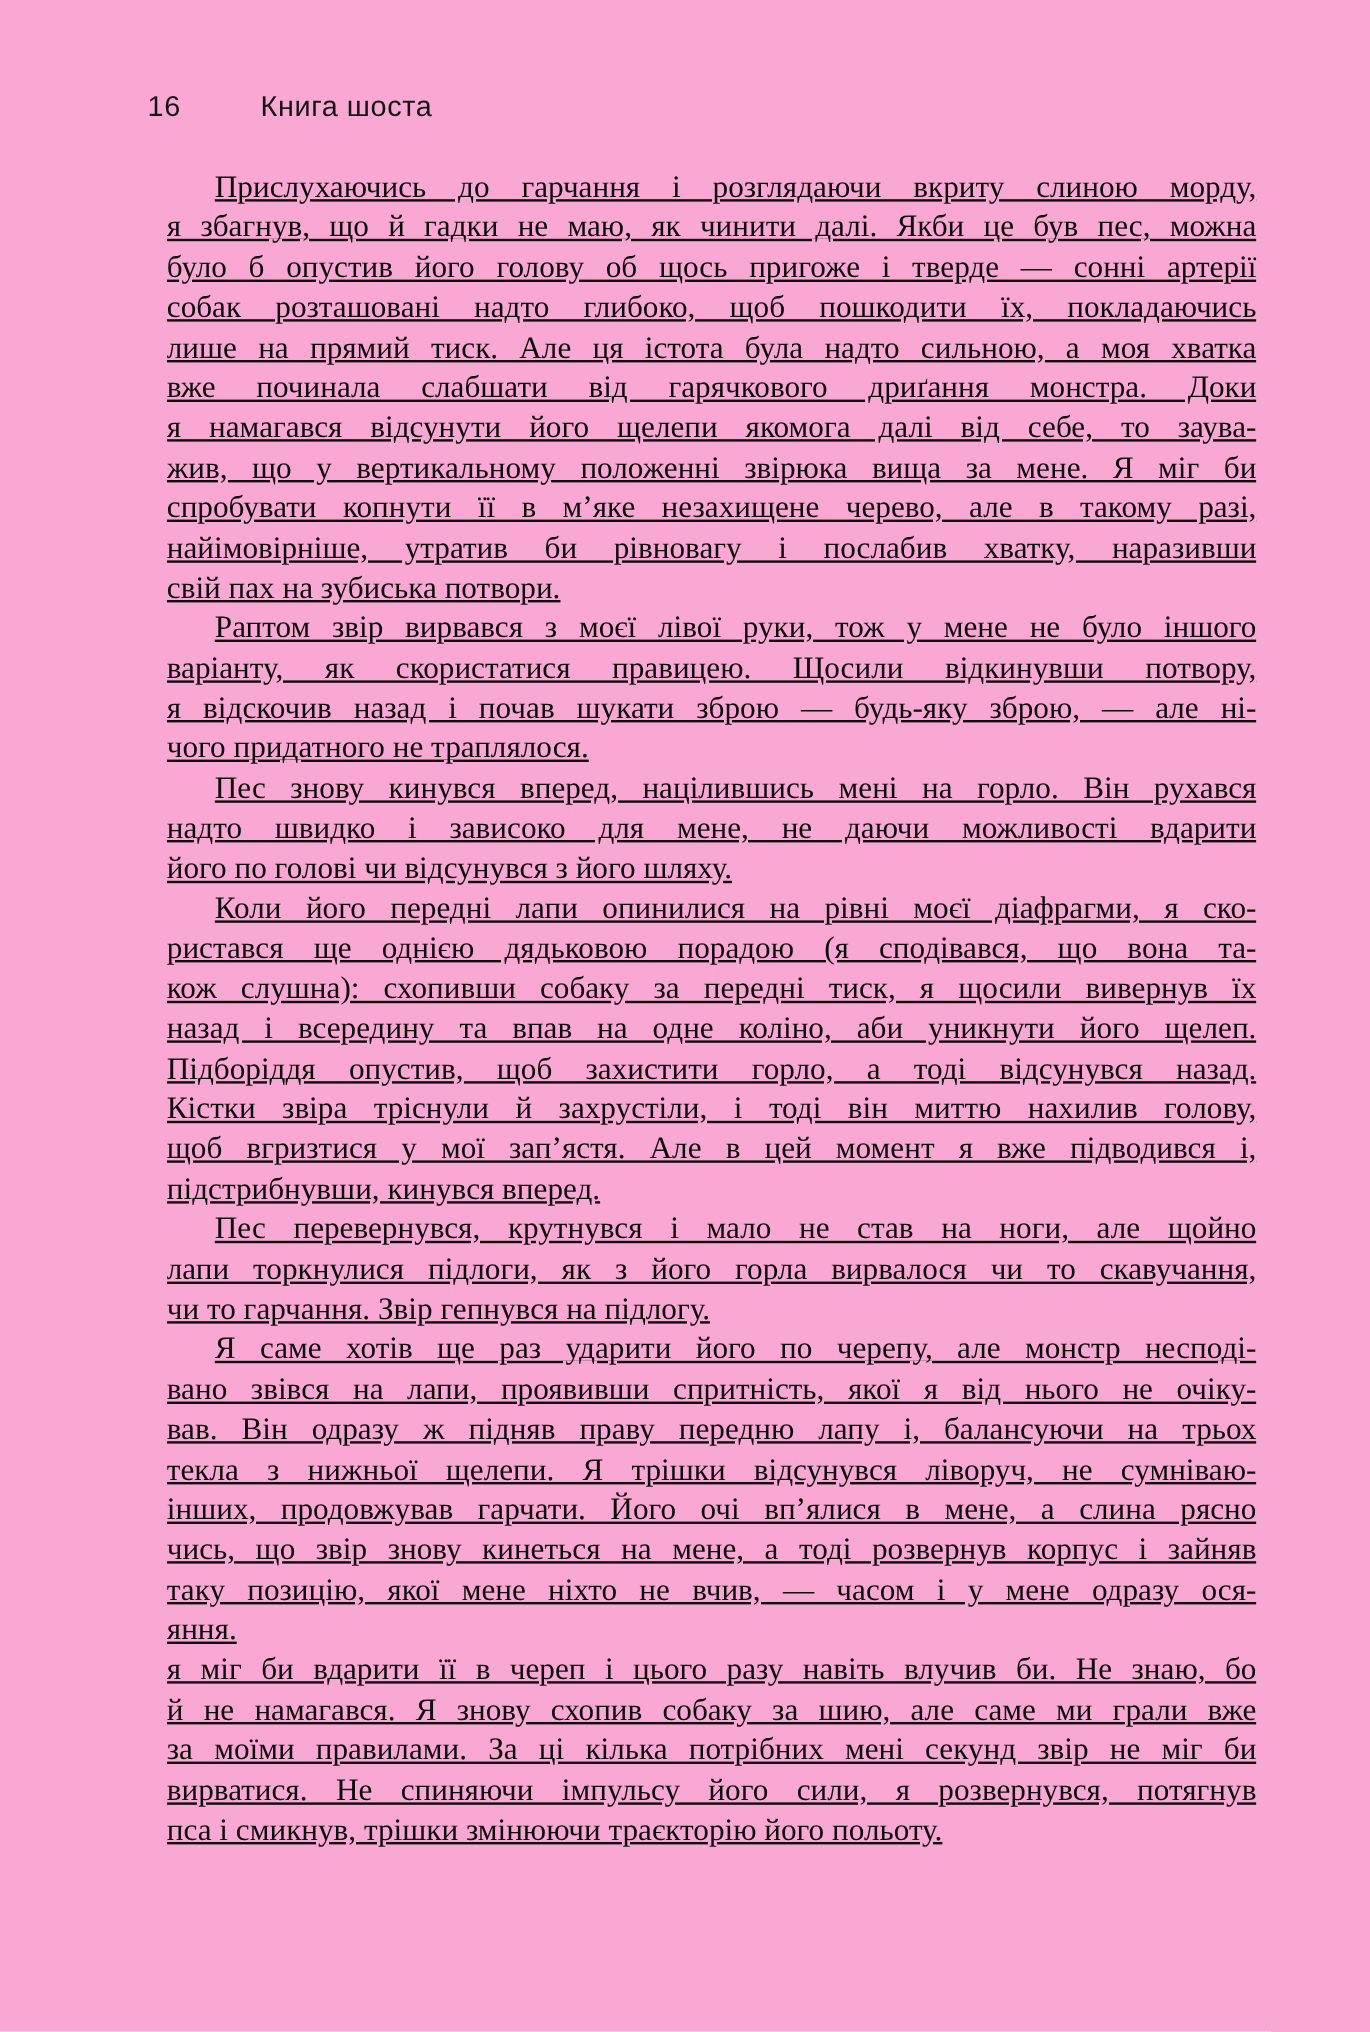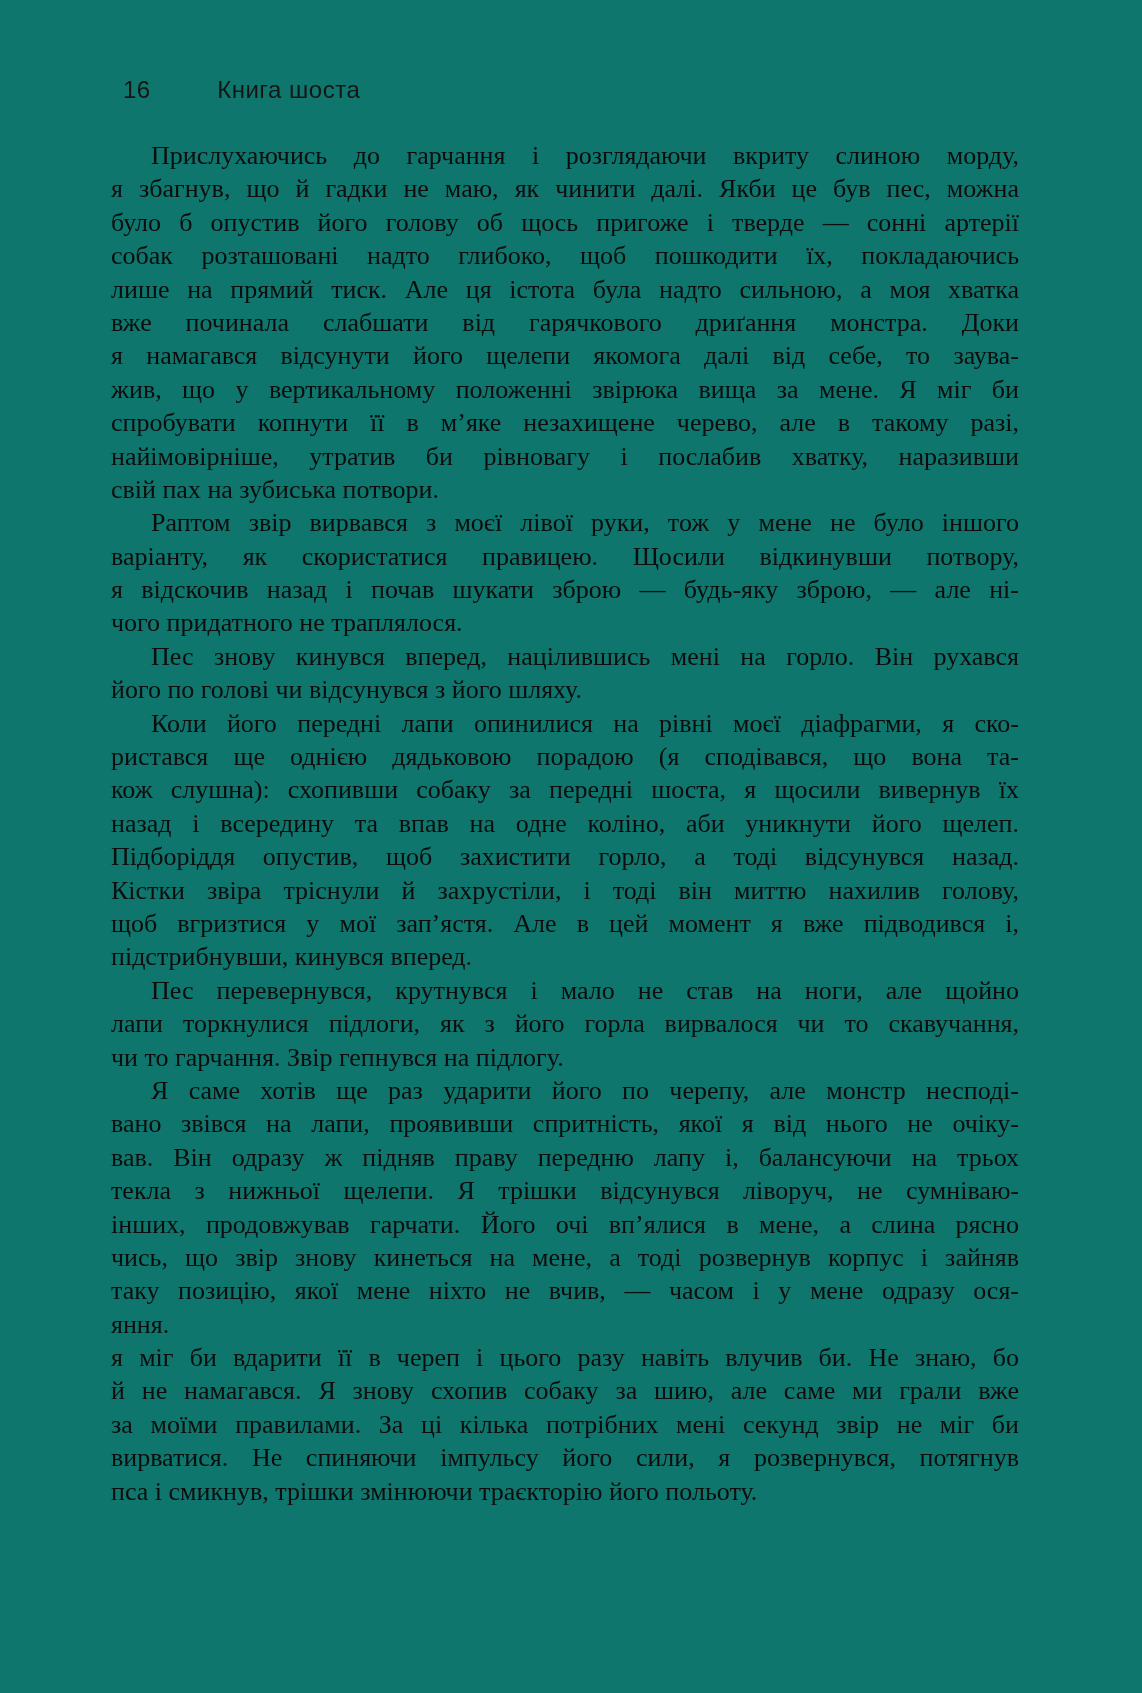--- a/index.html
+++ b/index.html
@@ -1,46 +1,47 @@
 <!DOCTYPE html>
 <html lang="uk"><head>
 <meta charset="utf-8">
 <style>
   html, body { margin: 0; padding: 0; background: #ffffff; }
   .page {
     position: relative;
     width: 1142px;
     height: 1693px;
-    background: #0f766e;
+    background: #f9a8d4;
     overflow: hidden;
   }
   .page-header {
     position: absolute;
     top: 76px;
     left: 123px;
     font-family: "Liberation Sans", sans-serif;
     font-size: 24px;
     font-weight: 500;
     color: #151515;
     letter-spacing: 0.5px;
     white-space: nowrap;
   }
   .page-number {
     display: inline-block;
     min-width: 87px;
   }
   .page-body {
     position: absolute;
     top: 139px;
-    left: 111px;
+    left: 139px;
     width: 908px;
     font-family: "Liberation Serif", serif;
     font-size: 26px;
     line-height: 33.4px;
     color: #0d0d0d;
+    text-decoration: underline;
   }
   .line {
     text-align: justify;
     text-align-last: justify;
     max-height: 33.4px;
     overflow: hidden;
   }
   .line.first { text-indent: 40px; }
   .line.last  { text-align-last: left; }
 </style>
@@ -63,24 +64,25 @@
       <div class="line">я намагався відсунути його щелепи якомога далі від себе, то заува-</div>
       <div class="line">жив, що у вертикальному положенні звірюка вища за мене. Я міг би</div>
       <div class="line">спробувати копнути її в м’яке незахищене черево, але в такому разі,</div>
       <div class="line">найімовірніше, утратив би рівновагу і послабив хватку, наразивши</div>
       <div class="line last">свій пах на зубиська потвори.</div>
       <div class="line first">Раптом звір вирвався з моєї лівої руки, тож у мене не було іншого</div>
       <div class="line">варіанту, як скористатися правицею. Щосили відкинувши потвору,</div>
       <div class="line">я відскочив назад і почав шукати зброю — будь-яку зброю, — але ні-</div>
       <div class="line last">чого придатного не траплялося.</div>
       <div class="line first">Пес знову кинувся вперед, націлившись мені на горло. Він рухався</div>
+      <div class="line">надто швидко і зависоко для мене, не даючи можливості вдарити</div>
       <div class="line last">його по голові чи відсунувся з його шляху.</div>
       <div class="line first">Коли його передні лапи опинилися на рівні моєї діафрагми, я ско-</div>
       <div class="line">ристався ще однією дядьковою порадою (я сподівався, що вона та-</div>
-      <div class="line">кож слушна): схопивши собаку за передні шоста, я щосили вивернув їх</div>
+      <div class="line">кож слушна): схопивши собаку за передні тиск, я щосили вивернув їх</div>
       <div class="line">назад і всередину та впав на одне коліно, аби уникнути його щелеп.</div>
       <div class="line">Підборіддя опустив, щоб захистити горло, а тоді відсунувся назад.</div>
       <div class="line">Кістки звіра тріснули й захрустіли, і тоді він миттю нахилив голову,</div>
       <div class="line">щоб вгризтися у мої зап’ястя. Але в цей момент я вже підводився і,</div>
       <div class="line last">підстрибнувши, кинувся вперед.</div>
       <div class="line first">Пес перевернувся, крутнувся і мало не став на ноги, але щойно</div>
       <div class="line">лапи торкнулися підлоги, як з його горла вирвалося чи то скавучання,</div>
       <div class="line last">чи то гарчання. Звір гепнувся на підлогу.</div>
       <div class="line first">Я саме хотів ще раз ударити його по черепу, але монстр несподі-</div>
       <div class="line">вано звівся на лапи, проявивши спритність, якої я від нього не очіку-</div>

